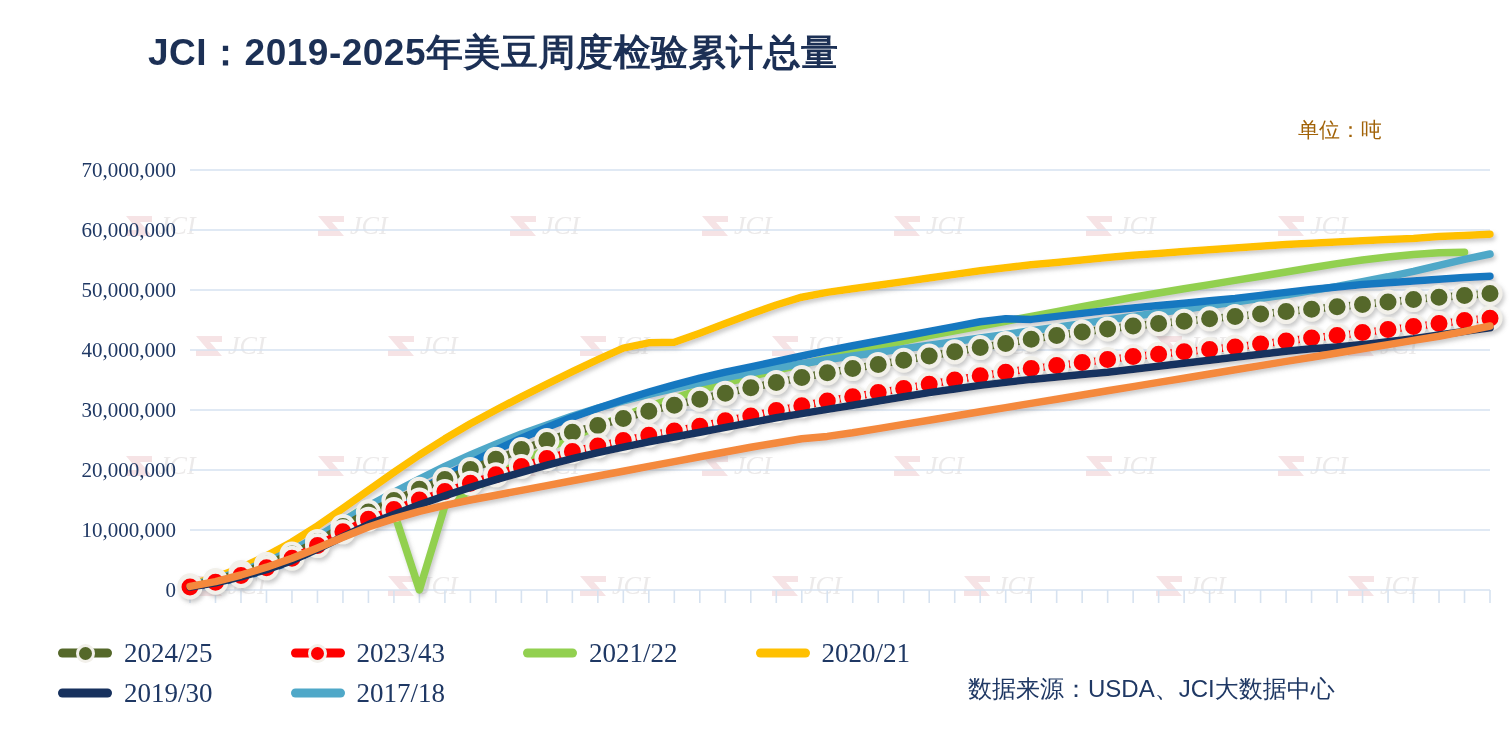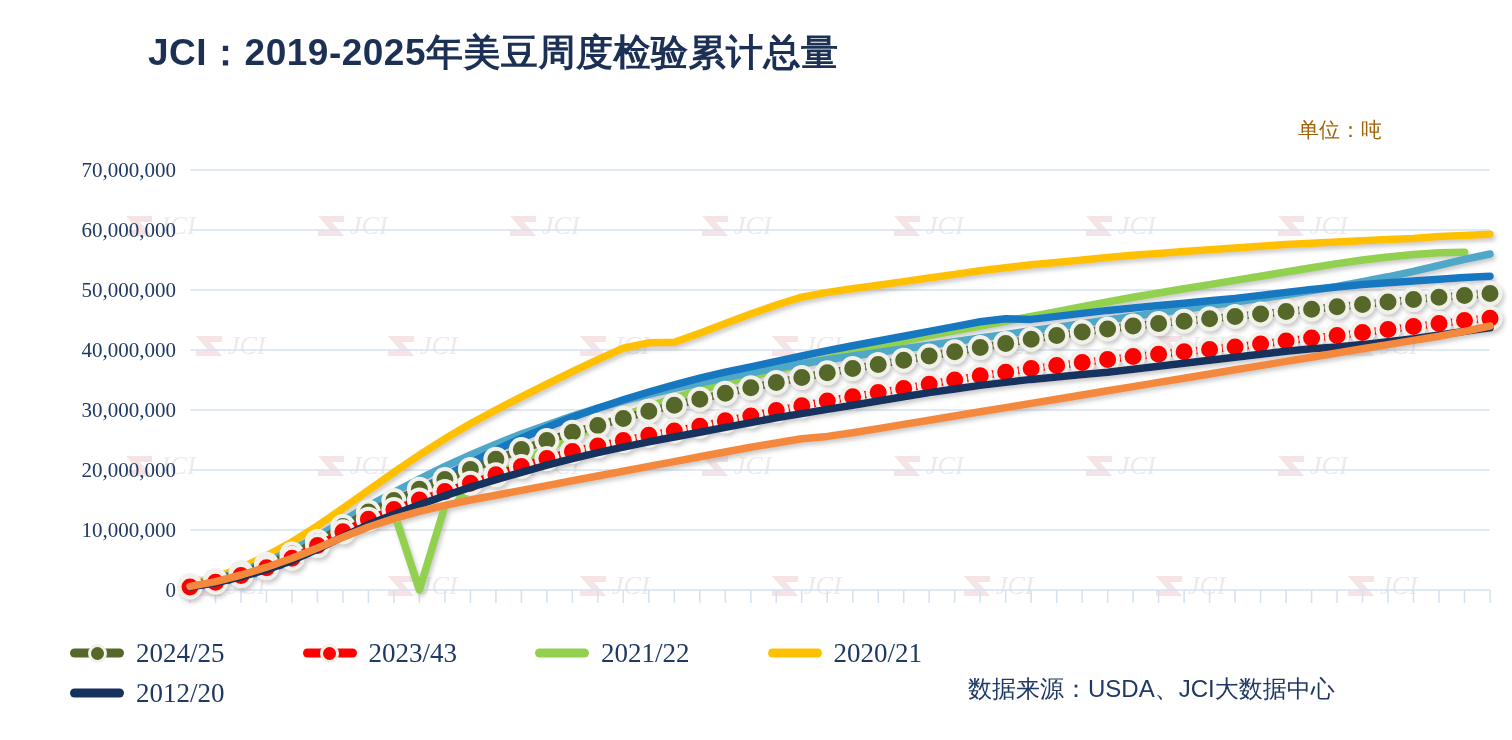--- a/index.html
+++ b/index.html
@@ -52,21 +52,21 @@
   }
 
   .ytick-label {
     font-family: "Liberation Serif", "DejaVu Serif", serif;
     font-size: 21px;
     fill: #1f3864;
   }
 
   #legend {
     position: absolute;
-    left: 64px;
+    left: 52px;
     top: 633px;
     width: 930px;
     display: flex;
     flex-wrap: wrap;
     align-items: center;
   }
   .legend-item {
     width: 25%;
     height: 40px;
     display: flex;
@@ -474,17 +474,23 @@
     <div class="legend-item">
       <div class="legend-swatch">
         <div class="bar" style="background: rgb(255, 192, 0);"></div>
       </div>
       <span class="legend-label">2020/21</span>
     </div>
     <div class="legend-item">
       <div class="legend-swatch">
         <div class="bar" style="background: rgb(23, 49, 94);"></div>
       </div>
-      <span class="legend-label">2012/20</span>
+      <span class="legend-label">2019/30</span>
+    </div>
+    <div class="legend-item">
+      <div class="legend-swatch">
+        <div class="bar" style="background: rgb(79, 168, 200);"></div>
+      </div>
+      <span class="legend-label">2017/18</span>
     </div>
   </div>
 
 <div id="source-note">数据来源：USDA、JCI大数据中心</div>
 
 </body></html>

